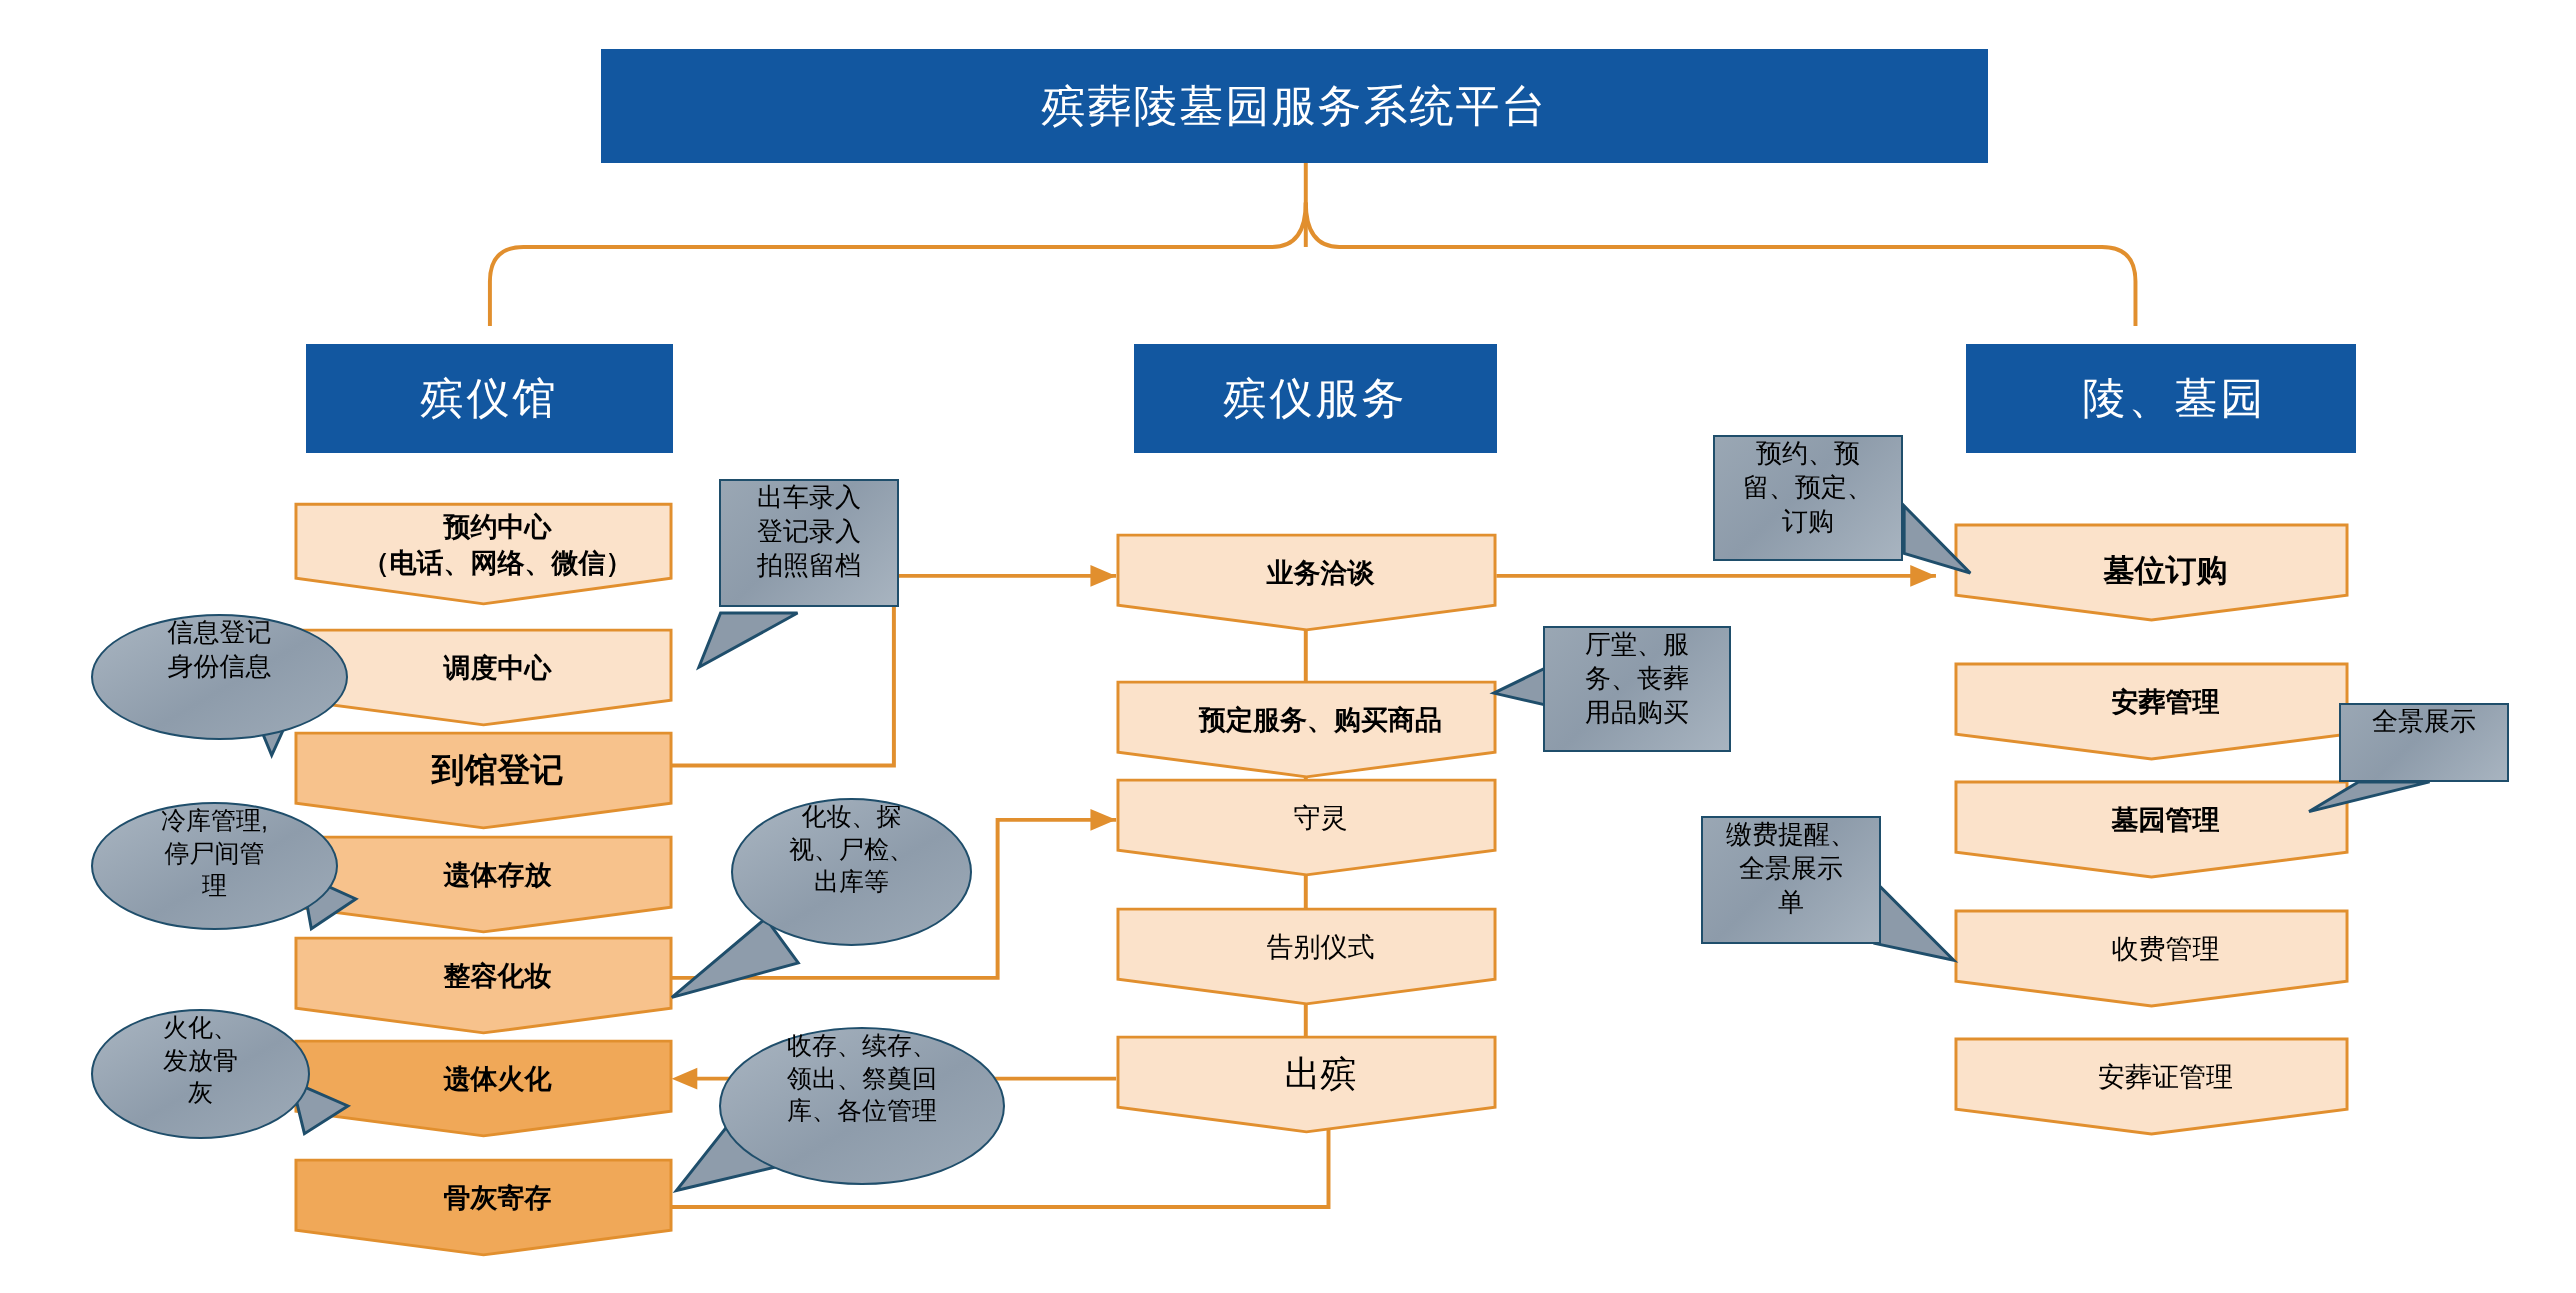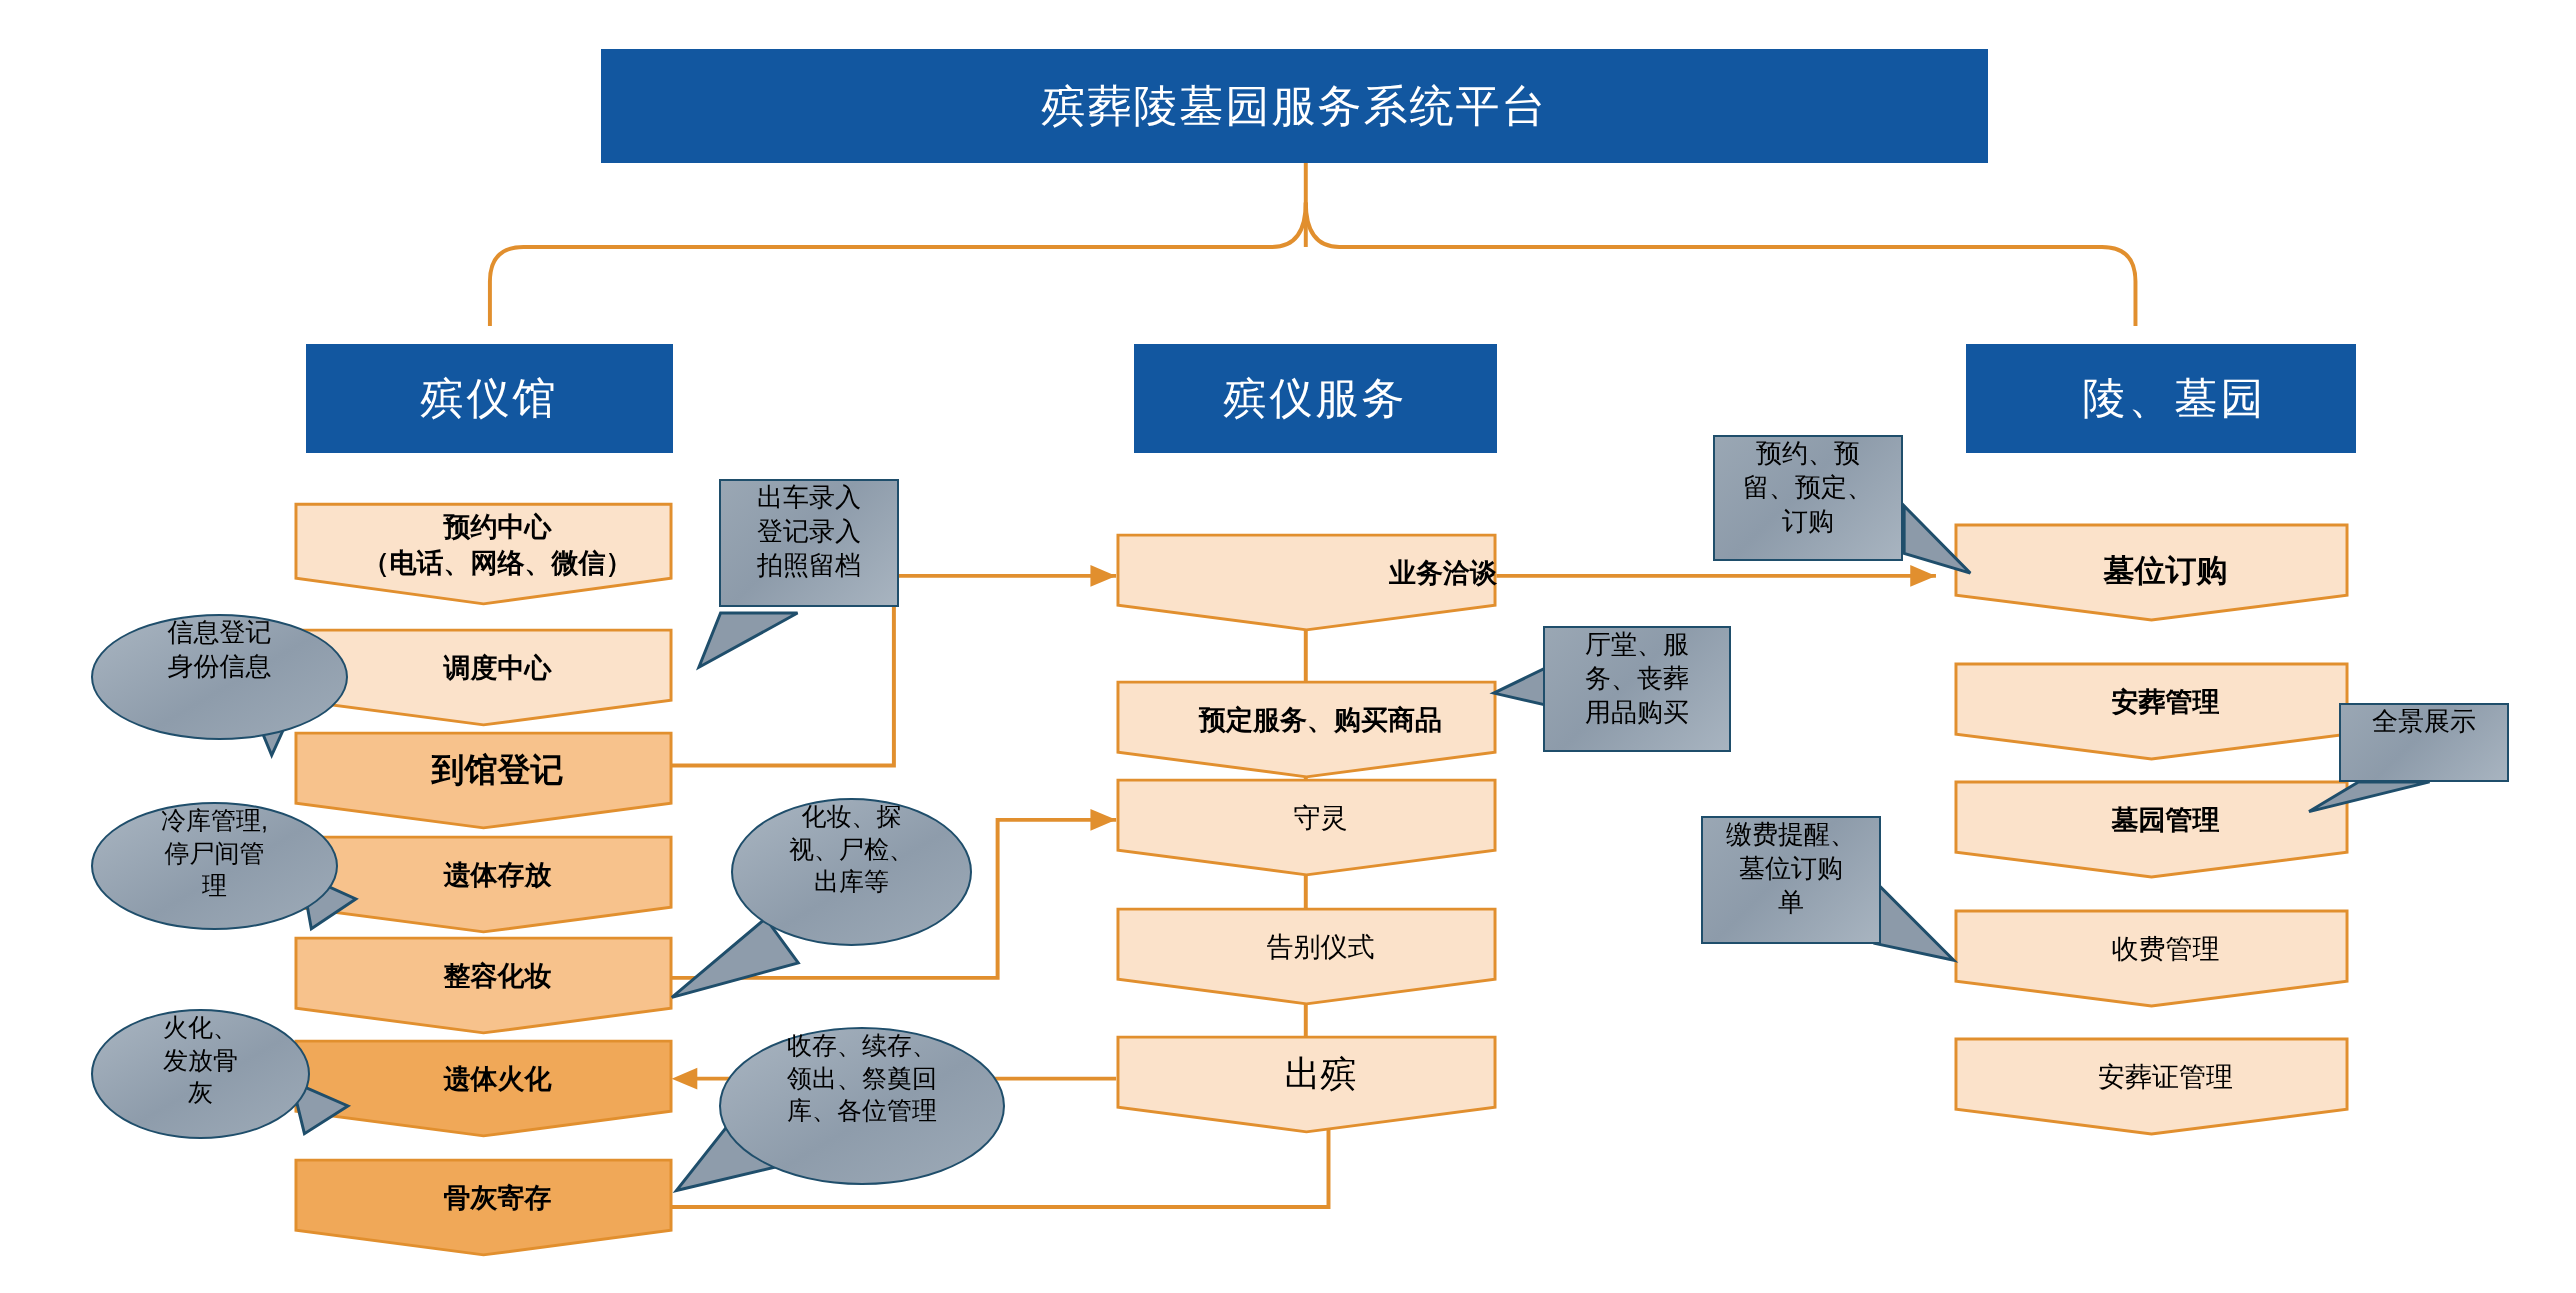--- a/index.html
+++ b/index.html
@@ -177,21 +177,21 @@
   </div>
 
   <div class="col-header" style="left:1134px;top:344px;width:363px;height:109px;">
     <span>殡仪服务</span>
   </div>
 
   <div class="node-wrap" style="left:1116px;top:533px;width:381px;height:99px;">
     <svg width="381" height="99" viewBox="0 0 386 100">
         <polygon points="2,2 384,2 384,73 193,98 2,73" fill="#FBE2CA" stroke="#E18F2E" stroke-width="3"></polygon>
       </svg>
-    <div class="node-label" style="top:8px;height:63px;font-size:27px;font-weight:bold;justify-content:flex-end;">
+    <div class="node-label" style="top:8px;height:63px;font-size:27px;font-weight:bold;">
       <span style="white-space:pre-line;">业务洽谈</span>
     </div>
   </div>
 
   <div class="node-wrap" style="left:1116px;top:680px;width:381px;height:99px;">
     <svg width="381" height="99" viewBox="0 0 386 100">
         <polygon points="2,2 384,2 384,73 193,98 2,73" fill="#FBE2CA" stroke="#E18F2E" stroke-width="3"></polygon>
       </svg>
     <div class="node-label" style="top:8px;height:63px;font-size:27px;font-weight:bold;">
       <span style="white-space:pre-line;">预定服务、购买商品</span>
@@ -352,20 +352,20 @@
     </svg>
     <div class="callout callout-rect" style="left:2339px;top:703px;width:170px;height:79px;font-size:26px;">
       <span style="white-space:pre-line;">全景展示</span>
     </div>
 
     <svg class="tail" style="left:1679px;top:790px;width:336px;height:198px;" viewBox="0 0 340 200" width="336" height="198">
       <polygon points="198,92 198,155 278,172" fill="#8C9AA9" stroke="#1F4E6B" stroke-width="3"></polygon>
     </svg>
     <div class="callout callout-rect" style="left:1701px;top:816px;width:180px;height:128px;font-size:26px;">
       <span style="white-space:pre-line;">缴费提醒、
-墓位订购
+全景展示
 单</span>
     </div>
 
   </div>
 
 </div>
 
 
 </body></html>

